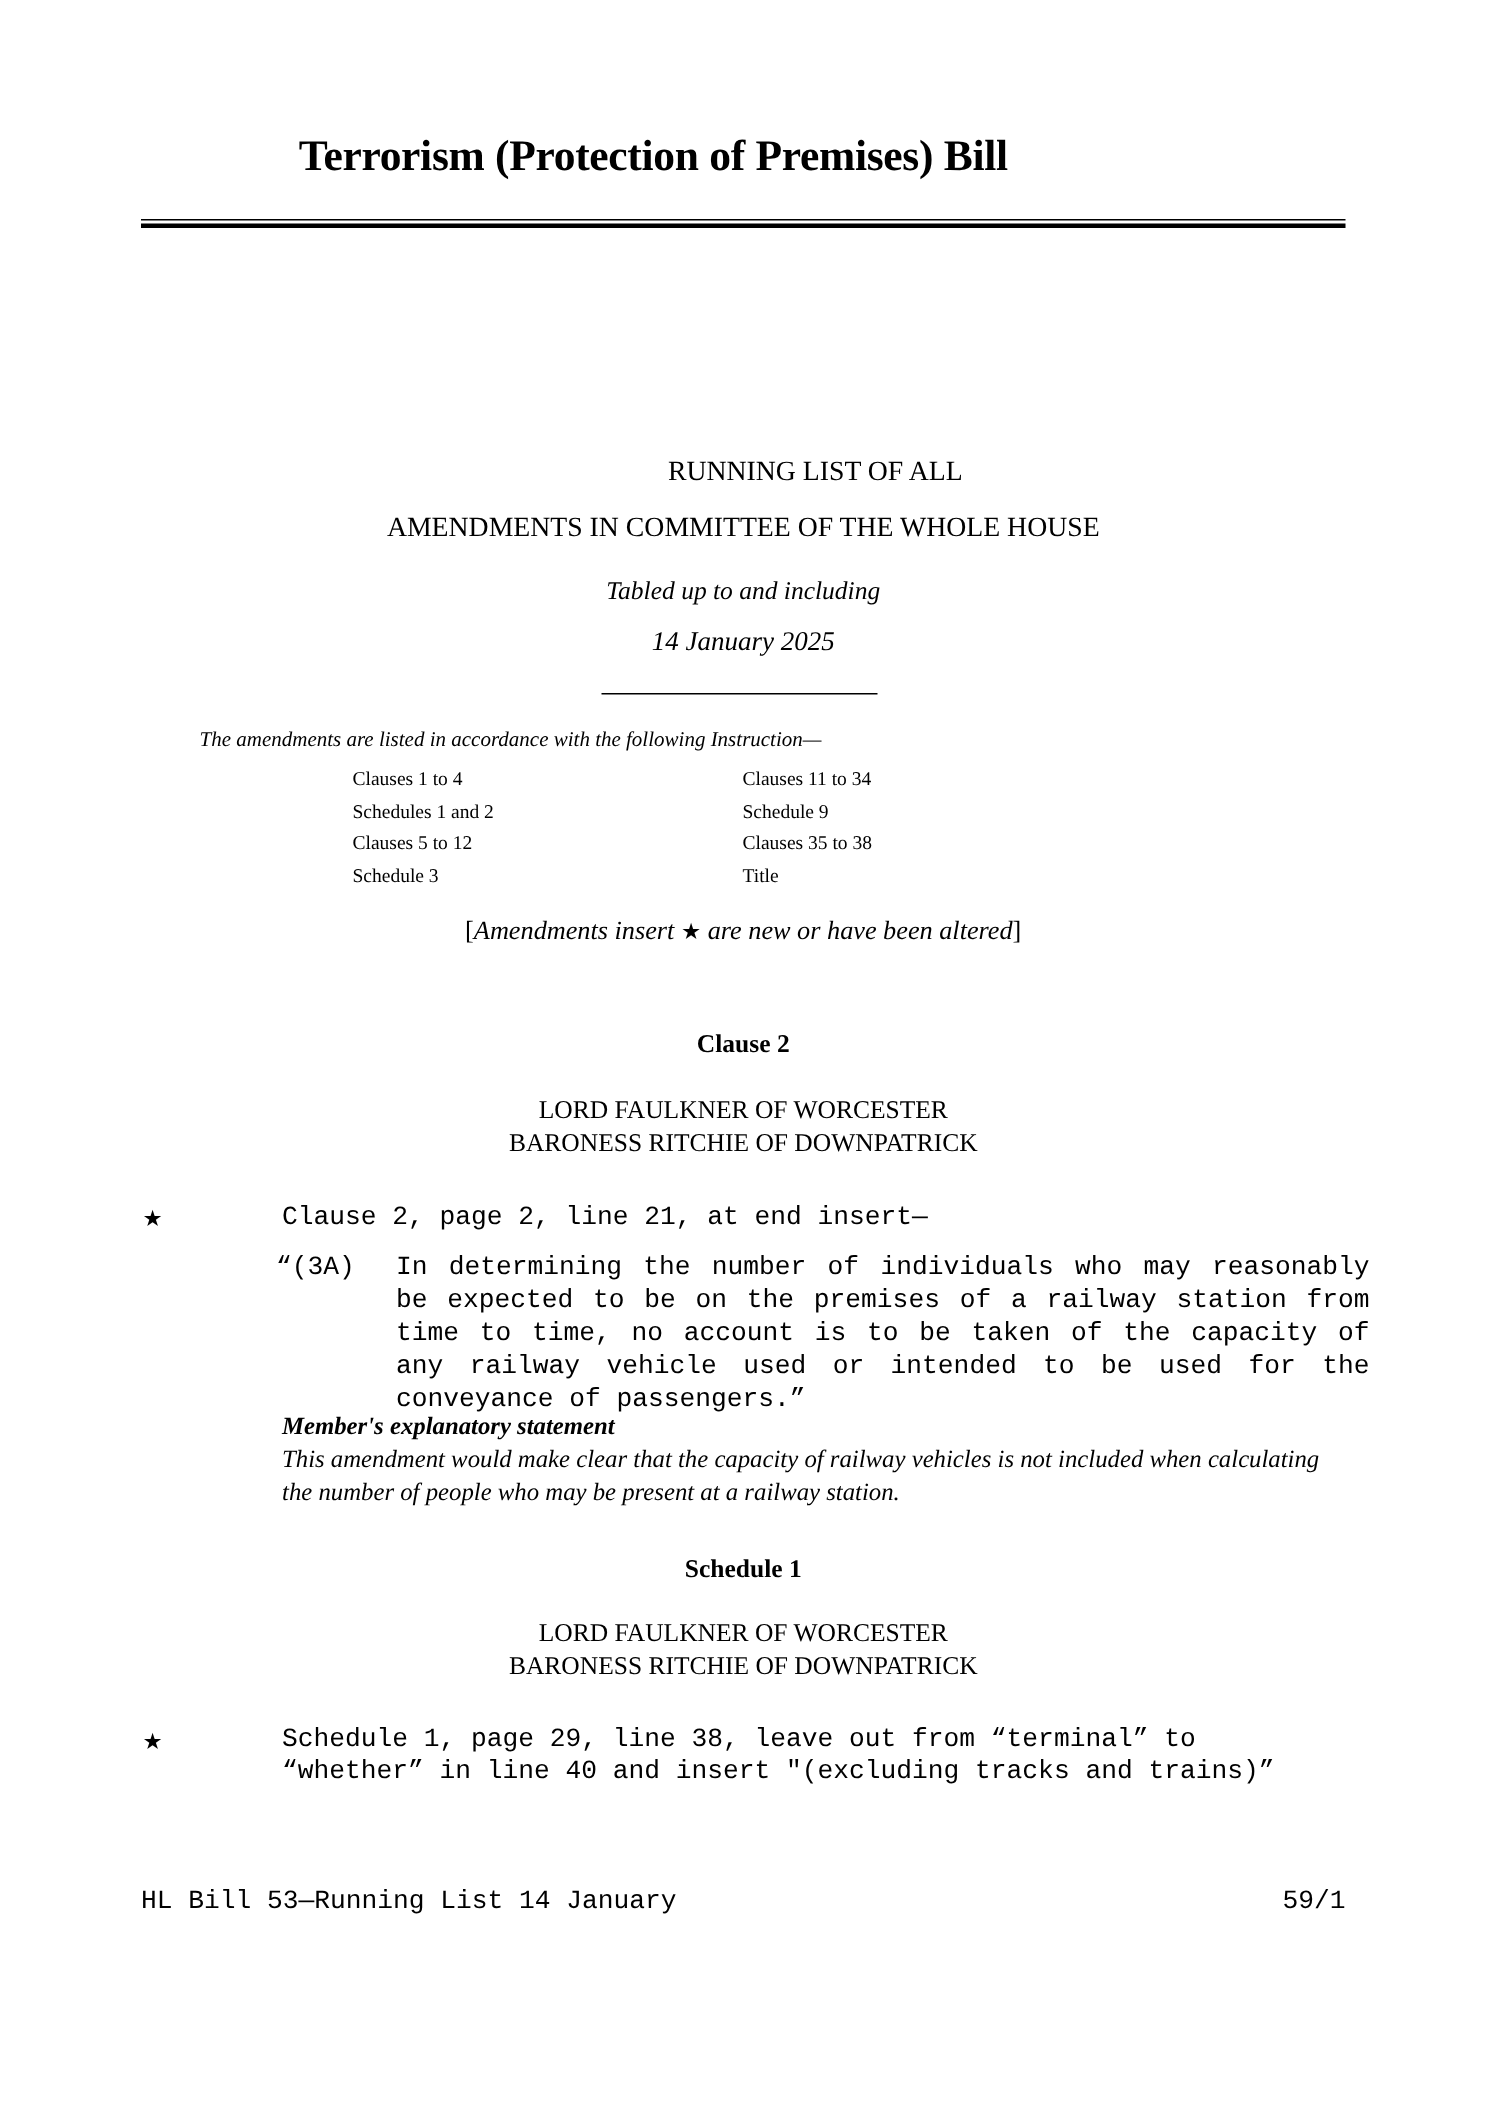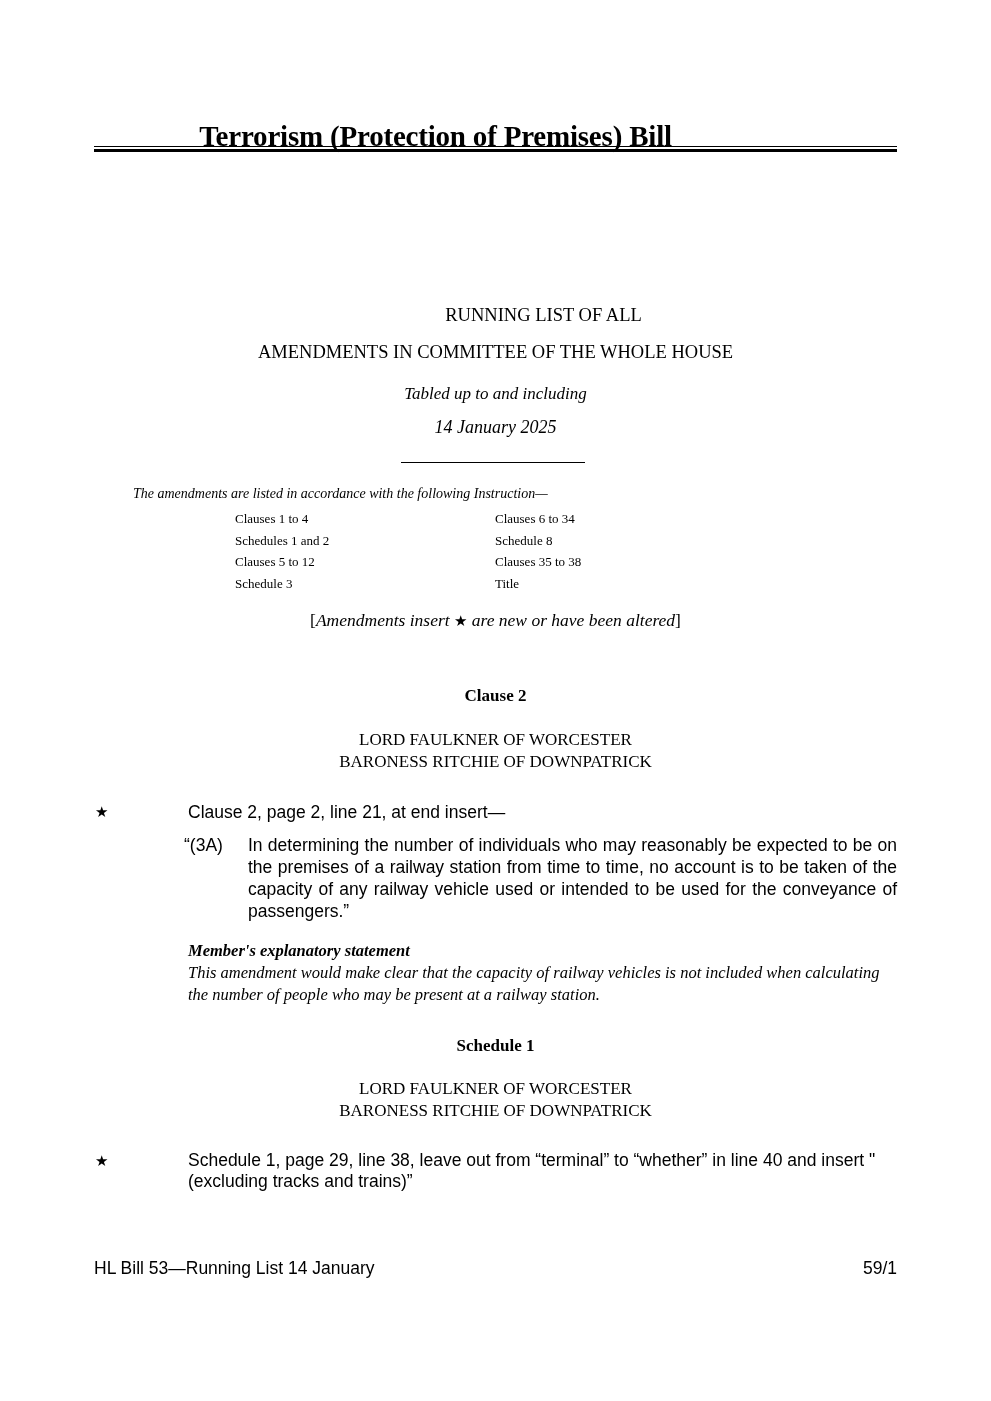--- a/index.html
+++ b/index.html
@@ -1,31 +1,31 @@
 <!DOCTYPE html>
 <html><head>
 <meta charset="utf-8">
 <style>
   html, body { margin:0; padding:0; background:#ffffff; }
   body { width:991px; height:1401px; position:relative; color:#000; font-family:"DejaVu Serif", "Liberation Serif", serif; overflow:hidden; }
   .abs { position:absolute; }
-  .title { left:0; width:871px; top:120px; text-align:center; font-family:"Liberation Serif", serif; font-weight:bold; font-size:29px; letter-spacing:-0.2px; }
+  .title { left:0; width:871px; top:88px; text-align:center; font-family:"Liberation Serif", serif; font-weight:bold; font-size:29px; letter-spacing:-0.2px; }
   .rule1 { left:94px; width:803px; top:146px; height:1px; background:#000; }
   .rule2 { left:94px; width:803px; top:149px; height:3px; background:#000; }
   .center { left:0; width:991px; text-align:center; font-family:"Liberation Serif", serif; font-size:18.5px; }
   .ital { font-style:italic; }
   .short-rule { left:401px; width:184px; top:462px; height:1px; background:#000; }
   .instr { left:133px; top:486px; font-family:"Liberation Serif", serif; font-style:italic; font-size:14px; }
   .col { font-family:Liberation Serif, serif; font-size:13px; line-height:21.7px; }
   .col1 { left:235px; top:508px; }
   .col2 { left:495px; top:508px; }
   .bold { font-weight:bold; }
   .star { font-size:15px; }
-  .body-text { font-family:Liberation Sans, sans-serif; font-size:17.5px; line-height:22px; }
-  .justify { text-align:justify; text-align-last:left; }
+  .body-text { font-family:Liberation Mono, monospace; font-size:17.5px; line-height:22px; }
+  .justify { text-align:justify; text-align-last:left;margin-left:16px; }
   .stmt { font-family:"Liberation Serif", serif; font-style:italic; font-size:16.5px; line-height:22px; }
 </style>
 </head>
 <body>
 
 <div class="abs title">Terrorism (Protection of Premises) Bill</div>
 <div class="abs rule1"></div>
 <div class="abs rule2"></div>
 
 <div class="abs center" style="top:305px;padding-left:48px;">RUNNING LIST OF ALL</div>
@@ -35,22 +35,22 @@
 <div class="abs short-rule"></div>
 
 <div class="abs instr">The amendments are listed in accordance with the following Instruction—</div>
 <div class="abs col col1">
   <div>Clauses 1 to 4</div>
   <div>Schedules 1 and 2</div>
   <div>Clauses 5 to 12</div>
   <div>Schedule 3</div>
 </div>
 <div class="abs col col2">
-  <div>Clauses 6 to 34</div>
-  <div>Schedule 8</div>
+  <div>Clauses 11 to 34</div>
+  <div>Schedule 9</div>
   <div>Clauses 35 to 38</div>
   <div>Title</div>
 </div>
 <div class="abs center" style="top:610px; font-size:17.5px;"><span>[</span><span class="ital">Amendments insert </span><span class="star">★</span><span class="ital"> are new or have been altered</span><span>]</span></div>
 
 <div class="abs center bold" style="top:686px; font-size:17px;">Clause 2</div>
 <div class="abs center" style="top:729px; font-size:17px; line-height:22px;">
   <div>LORD FAULKNER OF WORCESTER</div>
   <div>BARONESS RITCHIE OF DOWNPATRICK</div>
 </div>

